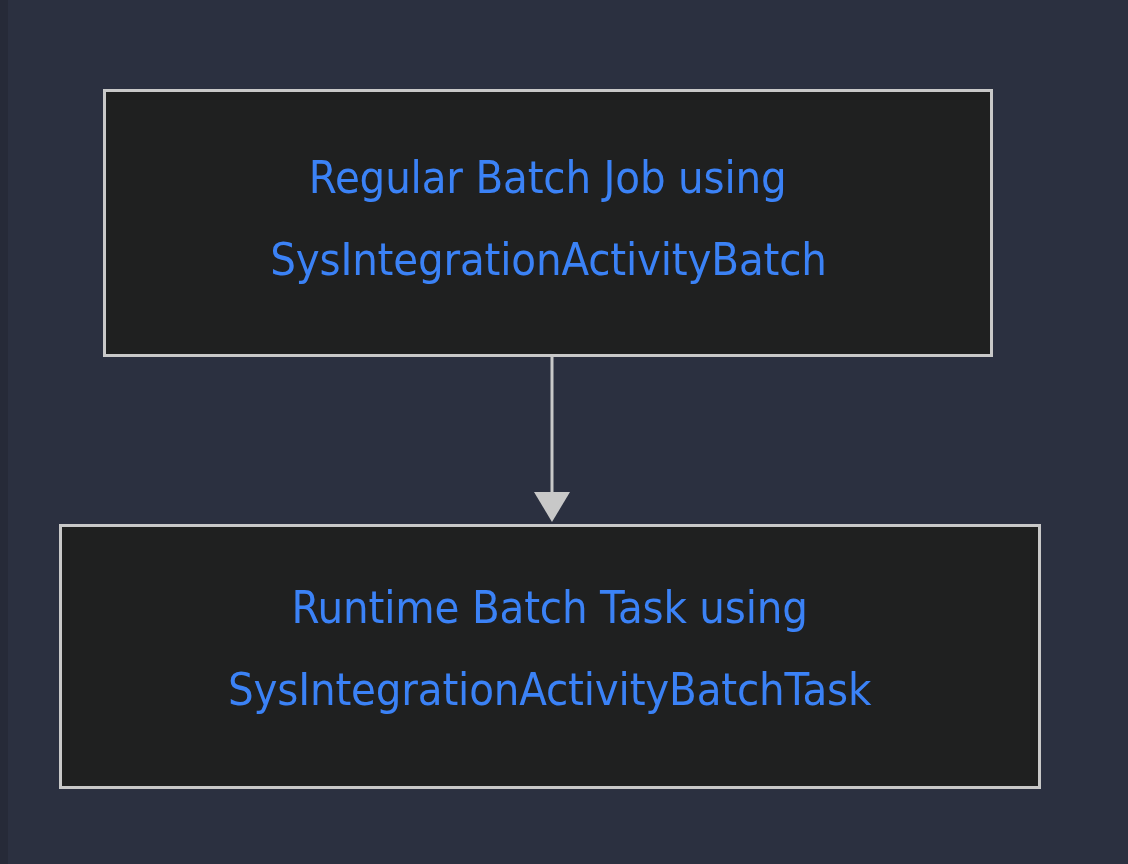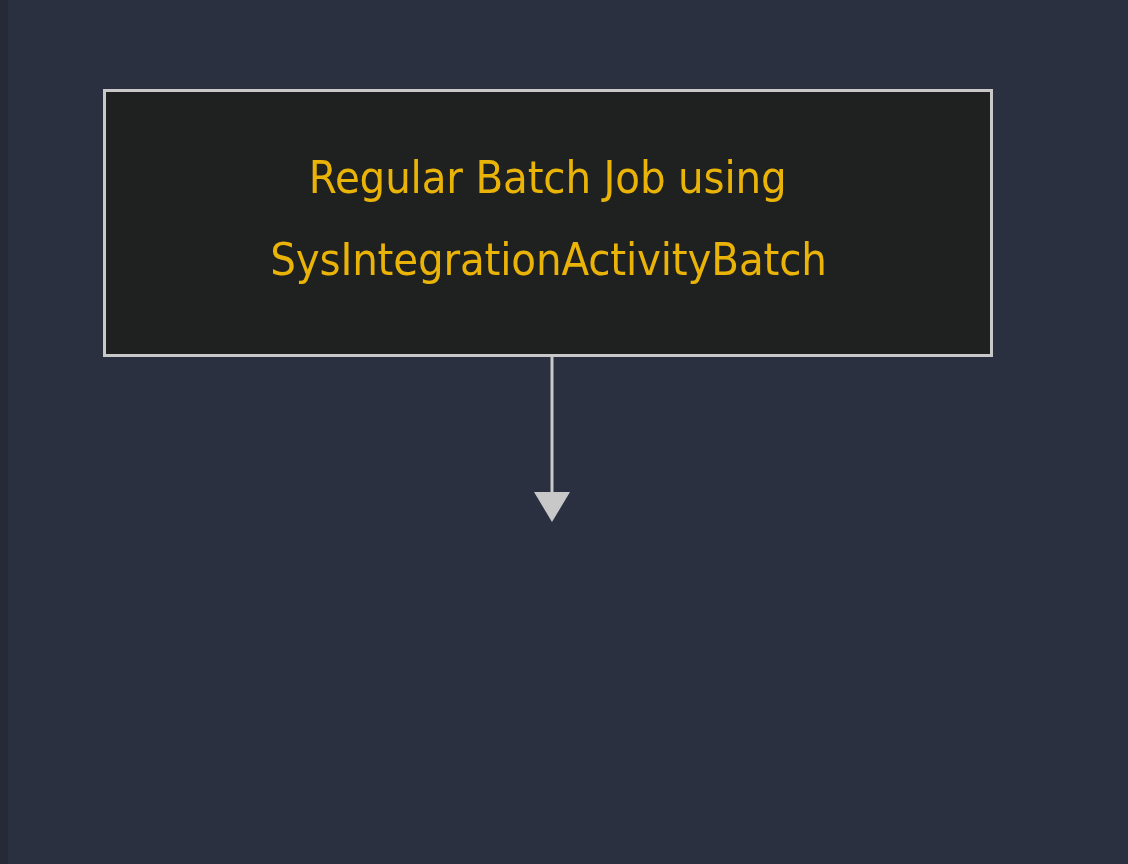--- a/index.html
+++ b/index.html
@@ -39,21 +39,21 @@
 
   .node {
     position: absolute;
     background: #1f2020;
     border: 3px solid #c8c8c8;
     display: flex;
     flex-direction: column;
     align-items: center;
     justify-content: center;
     text-align: center;
-    color: #eab308;
+    color: #3b82f6;
   }
 
   .node-line {
     font-family: "DejaVu Sans", sans-serif;
     font-size: 44px;
     font-weight: 400;
     line-height: 1.0;
     letter-spacing: -0.2px;
     white-space: nowrap;
     transform: scaleX(0.92);
@@ -102,14 +102,18 @@
     <span class="node-line">SysIntegrationActivityBatch</span>
   </div>
 
   <svg class="edge-arrow" viewBox="0 0 140 180">
 
     <line x1="68" y1="7" x2="68" y2="144" stroke="#c8c8c8" stroke-width="3"></line>
 
     <polygon points="50,142 86,142 68,172" fill="#c8c8c8"></polygon>
   </svg>
 
+  <div class="node" id="node-batch-task">
+    <span class="node-line">Runtime Batch Task using</span>
+    <span class="node-line">SysIntegrationActivityBatchTask</span>
+  </div>
 
 </div>
 
 </body></html>

